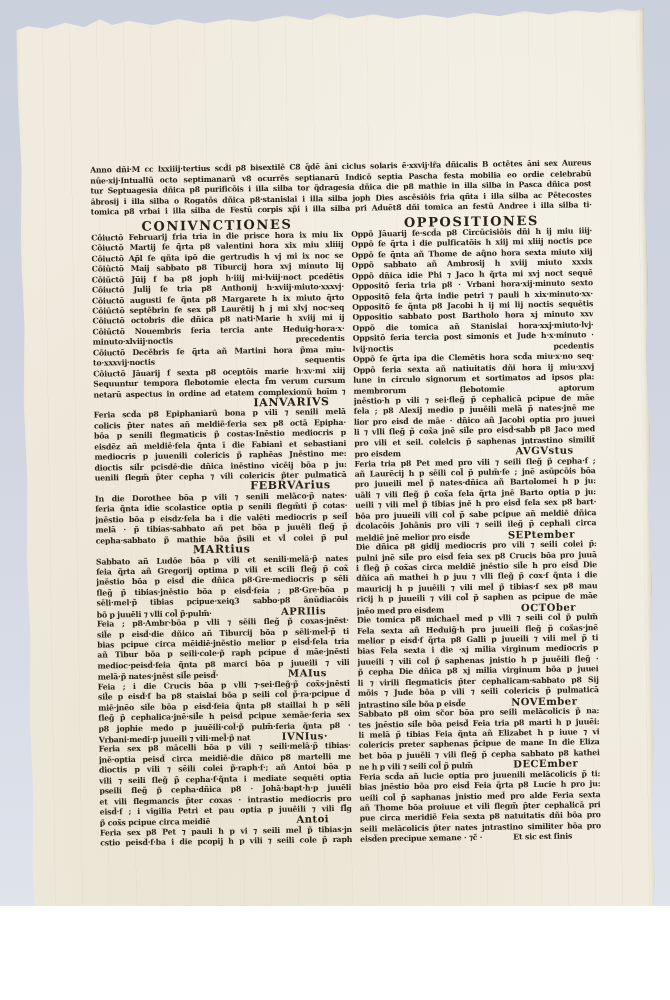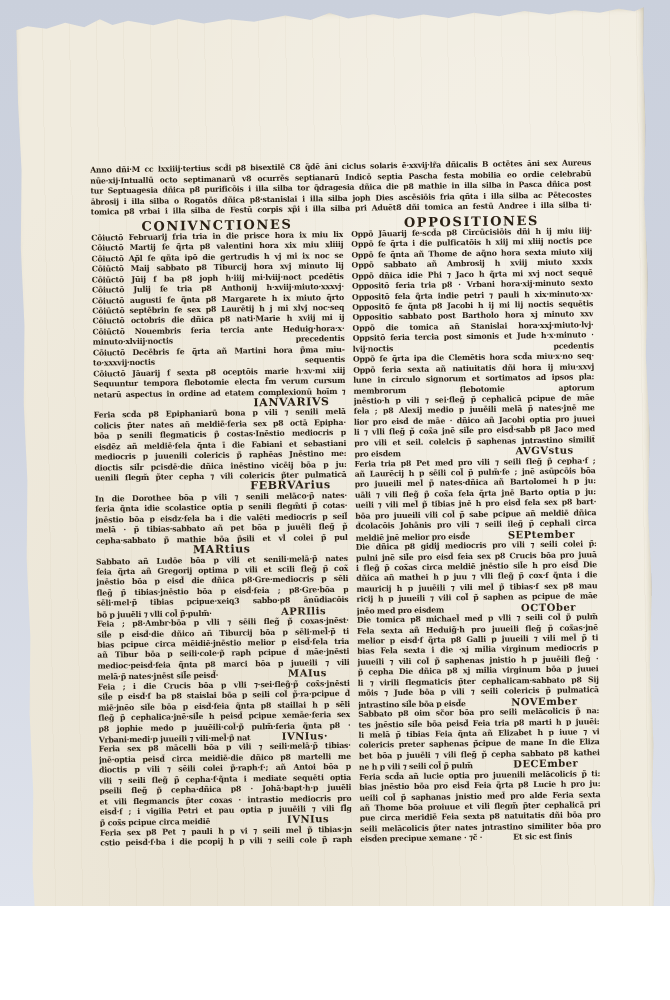--- a/index.html
+++ b/index.html
@@ -135,21 +135,21 @@
             </div>
             <div class="tl">Feria sex p8 mācelli bōa p vili ⁊ seili·melā·p̃ tibias·</div>
             <div class="tl">jnē·optia peisd̃ circa meidiē·die dñico p8 martelli me</div>
             <div class="tl">dioctis p vili ⁊ sēili colei p̃·raph·f·; añ Antoi bōa p</div>
             <div class="tl">vili ⁊ seili fleg̃ p̃ cepha·f·q̃nta i mediate sequēti optia</div>
             <div class="tl">pseili fleg̃ p̃ cepha·dñica p8 · Johā·bapt·h·p juuēli</div>
             <div class="tl">et vili flegmancis p̃ter coxas · intrastio mediocris pro</div>
             <div class="tl">eisd̃·f ; i vigilia Petri et pau optia p juuēili ⁊ vili fl̃g</div>
             <div class="tl lh">
               <span>p̃ cox̃s pcipue circa meidiē</span>
-              <span class="ih">IVNIus</span>
+              <span class="ih">Antoi</span>
             </div>
             <div class="tl">Feria sex p8 Pet ⁊ pauli h p vi ⁊ seili mel̃ p̃ tibias·jn</div>
             <div class="tl">cstio peisd̃·f·ba i die pcopij h p vili ⁊ seili cole p̃ raph</div>
           </div>
         <div class="col rightcol" id="colR">
             <div class="hdr main center">OPPOSITIONES</div>
             <div class="tl">Oppō Jāuarij fe·scd̃a p8 Circūcisiōis dñi h ij miu iiij·</div>
             <div class="tl">Oppō fe q̃rta i die pulficatōis h xiij mi xliij noctis pce</div>
             <div class="tl">Oppō fe q̃nta añ Thome de aq̃no hora sexta miuto xiij</div>
             <div class="tl">Oppō sabbato añ Ambrosij h xviij miuto xxxix</div>

